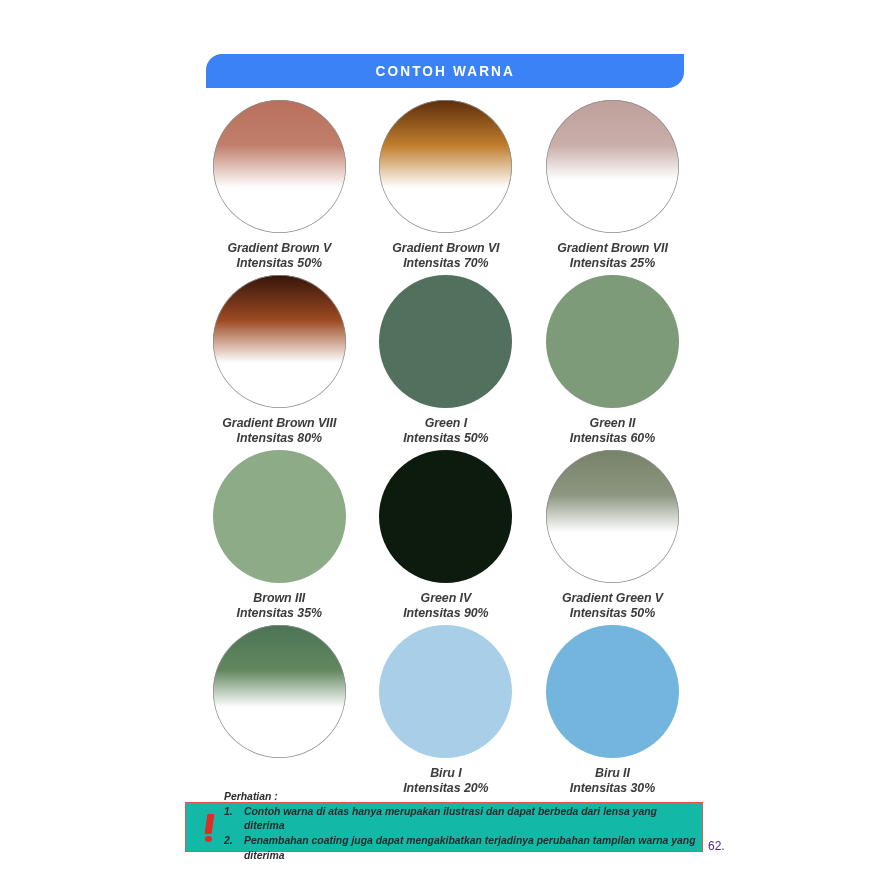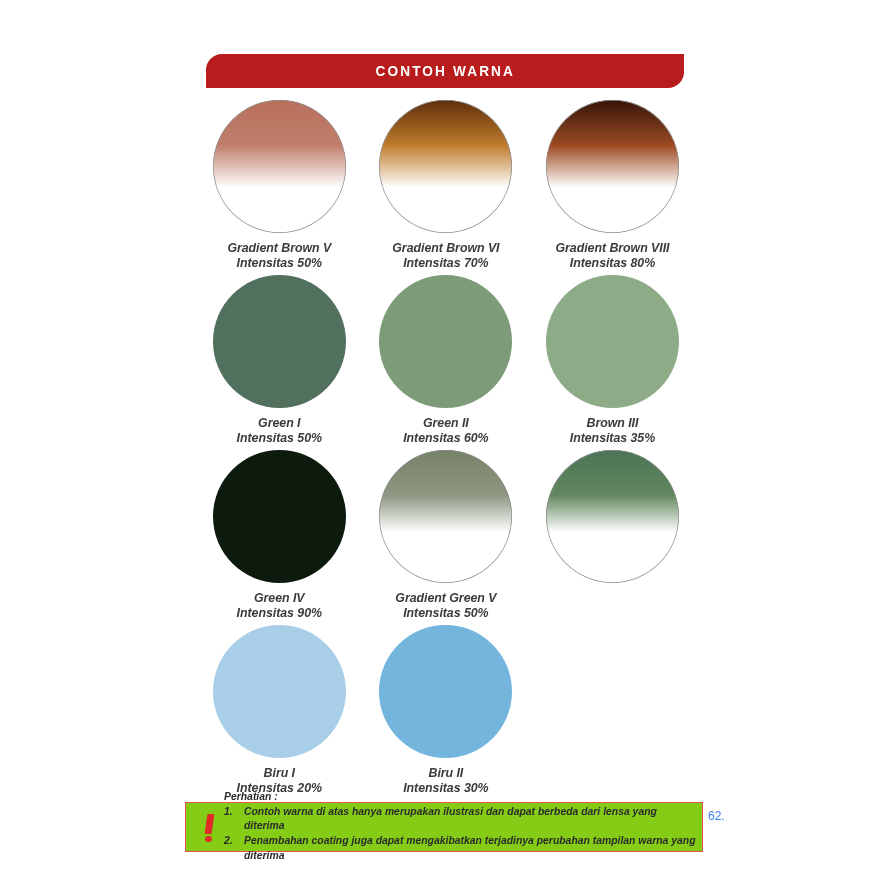--- a/index.html
+++ b/index.html
@@ -19,21 +19,21 @@
     background: #ffffff;
   }
 
   
   .header-banner {
     position: absolute;
     left: 206px;
     top: 54px;
     width: 478px;
     height: 34px;
-    background: #b91c1c;
+    background: #3b82f6;
     border-radius: 16px 0 16px 0;
     display: flex;
     align-items: center;
     justify-content: center;
   }
   .header-title {
     color: #ffffff;
     font-size: 15.5px;
     font-weight: 700;
     letter-spacing: 2.4px;
@@ -87,21 +87,21 @@
   }
 
   
   .warning-box {
     position: absolute;
     left: 185px;
     top: 802px;
     width: 518px;
     height: 50px;
     border: 1.4px solid #e8534f;
-    background: #84cc16;
+    background: #14b8a6;
     display: flex;
     align-items: center;
     padding: 3px 6px 3px 10px;
   }
   .warn-icon {
     width: 26px;
     flex: 0 0 26px;
     display: flex;
     flex-direction: column;
     align-items: center;
@@ -146,23 +146,23 @@
     line-height: 1.42;
   }
   .warn-num {
     width: 20px;
     flex: 0 0 20px;
   }
 
   .page-number {
     position: absolute;
     left: 708px;
-    top: 809px;
+    top: 839px;
     font-size: 12px;
-    color: #3b82f6;
+    color: #4c1d95;
     font-weight: 400;
   }
 </style>
 </head>
 <body>
 
 <div class="page">
 
   <div class="header-banner">
     <span class="header-title">CONTOH WARNA</span>
@@ -178,20 +178,29 @@
           <span class="intensity">Intensitas 50%</span>
         </div>
       </div>
       <div class="cell">
         <div class="swatch-wrap">
           <div class="swatch outlined" style="background: linear-gradient(rgb(93, 45, 12) 0%, rgb(192, 125, 44) 34%, rgb(255, 255, 255) 66%, rgb(255, 255, 255) 100%);"></div>
         </div>
         <div class="caption">
           <span class="name">Gradient Brown VI</span>
           <span class="intensity">Intensitas 70%</span>
+        </div>
+      </div>
+      <div class="cell">
+        <div class="swatch-wrap">
+          <div class="swatch outlined" style="background: linear-gradient(rgb(191, 160, 155) 0%, rgb(201, 174, 170) 34%, rgb(255, 255, 255) 60%, rgb(255, 255, 255) 100%);"></div>
+        </div>
+        <div class="caption">
+          <span class="name">Gradient Brown VII</span>
+          <span class="intensity">Intensitas 25%</span>
         </div>
       </div>
       <div class="cell">
         <div class="swatch-wrap">
           <div class="swatch outlined" style="background: linear-gradient(rgb(53, 21, 10) 0%, rgb(156, 74, 34) 34%, rgb(255, 255, 255) 66%, rgb(255, 255, 255) 100%);"></div>
         </div>
         <div class="caption">
           <span class="name">Gradient Brown VIII</span>
           <span class="intensity">Intensitas 80%</span>
         </div>

